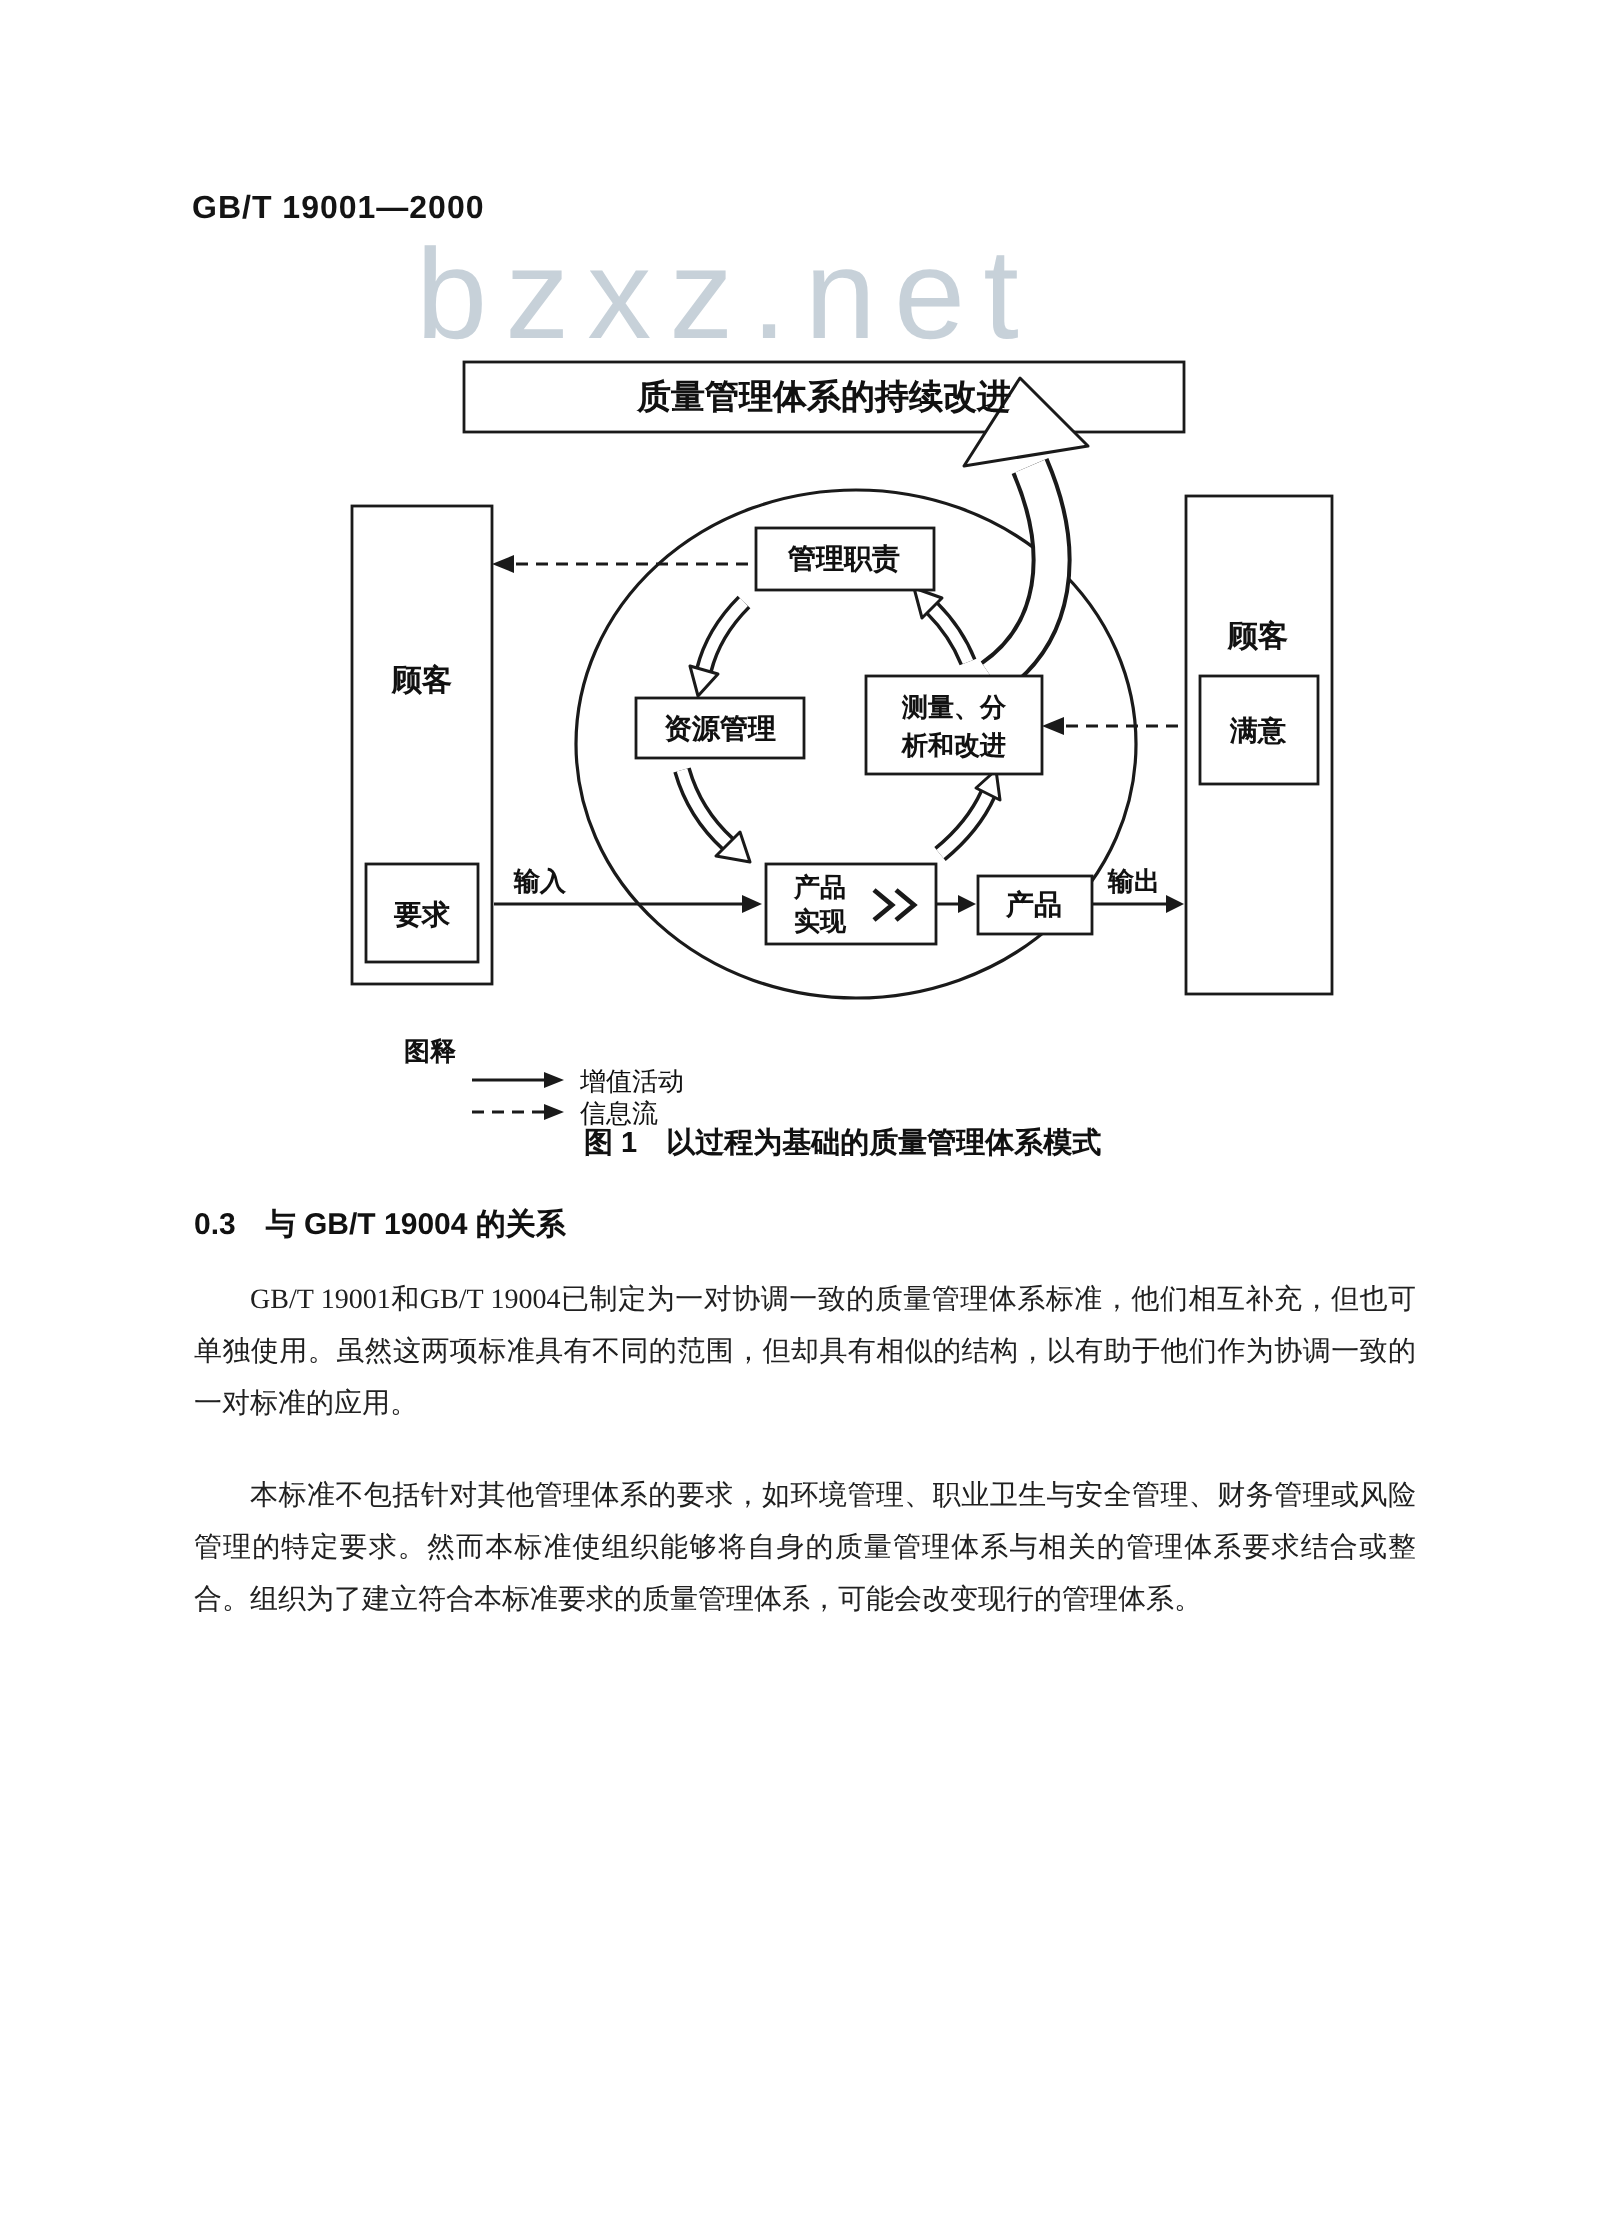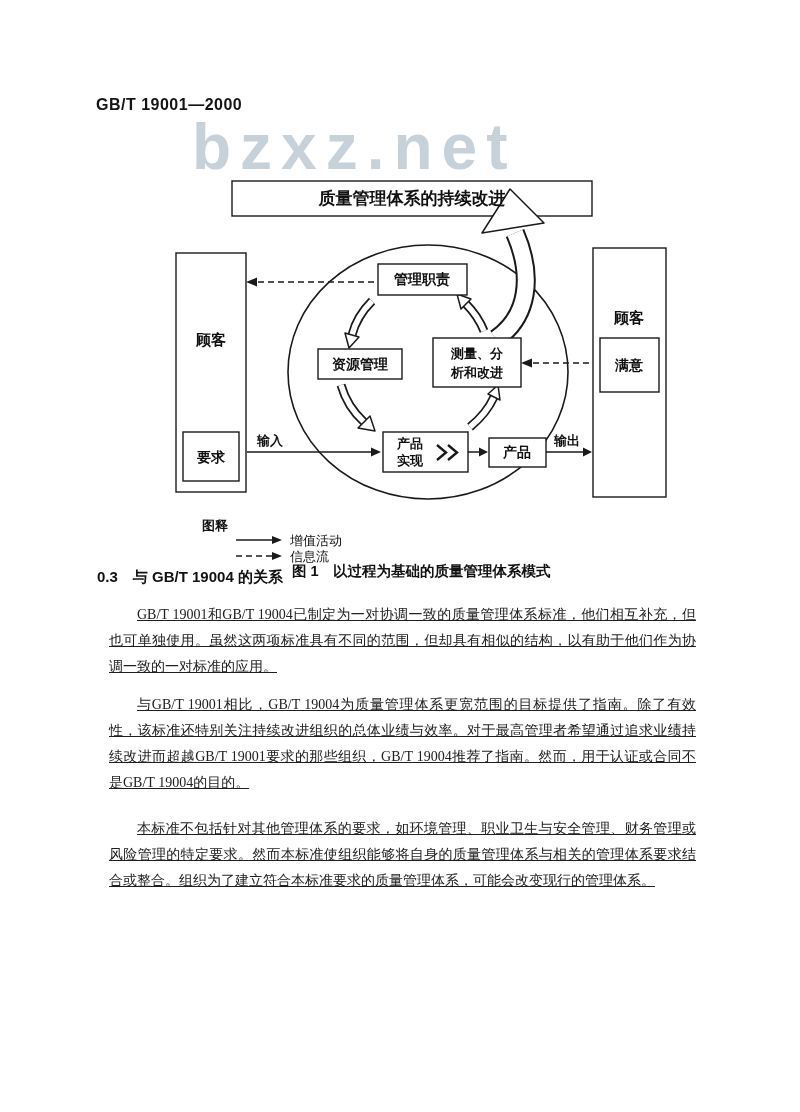--- a/index.html
+++ b/index.html
@@ -1,19 +1,19 @@
 <!DOCTYPE html>
 <html><head>
 <meta charset="utf-8">
 <style>
   html,body{margin:0;padding:0;}
   body{width:800px;height:1112px;background:#ffffff;font-family:"Liberation Serif","DejaVu Serif",serif;}
   .page{position:relative;width:800px;height:1112px;background:#ffffff;overflow:hidden;}
   .doc-number{position:absolute;left:96px;top:96px;z-index:3;font-family:"Liberation Sans","DejaVu Sans",sans-serif;font-size:16px;font-weight:bold;color:#141414;letter-spacing:.5px;}
-  .watermark{position:absolute;left:192px;top:110px;z-index:1;font-family:"Liberation Sans","DejaVu Sans",sans-serif;font-size:64px;font-weight:bold;letter-spacing:9px;color:rgba(148,166,182,.52);}
+  .watermark{position:absolute;left:208px;top:110px;z-index:1;font-family:"Liberation Sans","DejaVu Sans",sans-serif;font-size:64px;font-weight:normal;letter-spacing:9px;color:rgba(148,166,182,.52);}
   .figure{position:absolute;left:0;top:165px;z-index:2;}
   .box{fill:#ffffff;stroke:#1a1a1a;stroke-width:1.4;}
   .circle{fill:none;stroke:#1a1a1a;stroke-width:1.6;}
   .swoosh-outer{fill:none;stroke:#1a1a1a;stroke-width:20;}
   .swoosh-inner{fill:none;stroke:#ffffff;stroke-width:16;}
   .rot-outer{fill:none;stroke:#1a1a1a;stroke-width:9;}
   .rot-inner{fill:none;stroke:#ffffff;stroke-width:5.5;}
   .hollow{fill:#ffffff;stroke:#1a1a1a;stroke-width:1.5;stroke-linejoin:round;}
   .line{stroke:#1a1a1a;stroke-width:1.5;}
   .dashed{stroke:#1a1a1a;stroke-width:1.4;stroke-dasharray:6 4;fill:none;}
@@ -21,23 +21,23 @@
   .chev{fill:none;stroke:#1a1a1a;stroke-width:2.4;stroke-linejoin:miter;}
   .lbl{font-family:"Liberation Sans","DejaVu Sans",sans-serif;fill:#111111;}
   .t-title{font-size:17px;font-weight:bold;text-anchor:middle;}
   .t-box{font-size:14px;font-weight:bold;text-anchor:middle;}
   .t-box-s{font-size:13px;font-weight:bold;text-anchor:middle;}
   .t-cust{font-size:15px;font-weight:bold;text-anchor:middle;}
   .t-io{font-size:13px;font-weight:bold;text-anchor:middle;}
   .t-legend-t{font-size:13px;font-weight:bold;text-anchor:start;}
   .t-legend{font-size:13px;font-weight:normal;text-anchor:start;}
   .t-caption{font-size:14.5px;font-weight:bold;text-anchor:start;}
-  .text-block{position:absolute;left:97px;top:564px;width:611px;z-index:3;font-size:14px;line-height:26px;text-align:justify;color:#202020;}
+  .text-block{position:absolute;left:97px;top:600px;width:611px;z-index:3;font-size:14px;line-height:26px;text-align:justify;color:#202020;}
   .sec-heading{font-family:"Liberation Sans","DejaVu Sans",sans-serif;font-size:15px;font-weight:bold;color:#111;margin:0 0 12px 0;}
-  .text-block p{margin:12px;text-indent:2em;text-decoration:underline;}
+  .text-block p{margin:0;text-indent:2em;}
   .sec-2{margin-top:20px;}
 </style>
 </head>
 <body>
 
 <div class="page">
 
   <div class="doc-number">GB/T 19001—2000</div>
 
   <div class="watermark">bzxz.net</div>
@@ -146,20 +146,19 @@
     </g>
     <text class="lbl t-legend" x="290" y="396">信息流</text>
 
     <text class="lbl t-caption" x="292" y="411">图 1　以过程为基础的质量管理体系模式</text>
   </svg>
 
   <div class="text-block">
     <div class="sec">
       <h3 class="sec-heading">0.3　与 GB/T 19004 的关系</h3>
       <p>GB/T 19001和GB/T 19004已制定为一对协调一致的质量管理体系标准，他们相互补充，但也可单独使用。虽然这两项标准具有不同的范围，但却具有相似的结构，以有助于他们作为协调一致的一对标准的应用。</p>
-      <p>与GB/T 19001相比，GB/T 19004为质量管理体系更宽范围的目标提供了指南。除了有效性，该标准还特别关注持续改进组织的总体业绩与效率。对于最高管理者希望通过追求业绩持续改进而超越GB/T 19001要求的那些组织，GB/T 19004推荐了指南。然而，用于认证或合同不是GB/T 19004的目的。</p>
     </div>
     <div class="sec sec-2">
       <p>本标准不包括针对其他管理体系的要求，如环境管理、职业卫生与安全管理、财务管理或风险管理的特定要求。然而本标准使组织能够将自身的质量管理体系与相关的管理体系要求结合或整合。组织为了建立符合本标准要求的质量管理体系，可能会改变现行的管理体系。</p>
     </div>
   </div>
 
 </div>
 
 </body></html>

